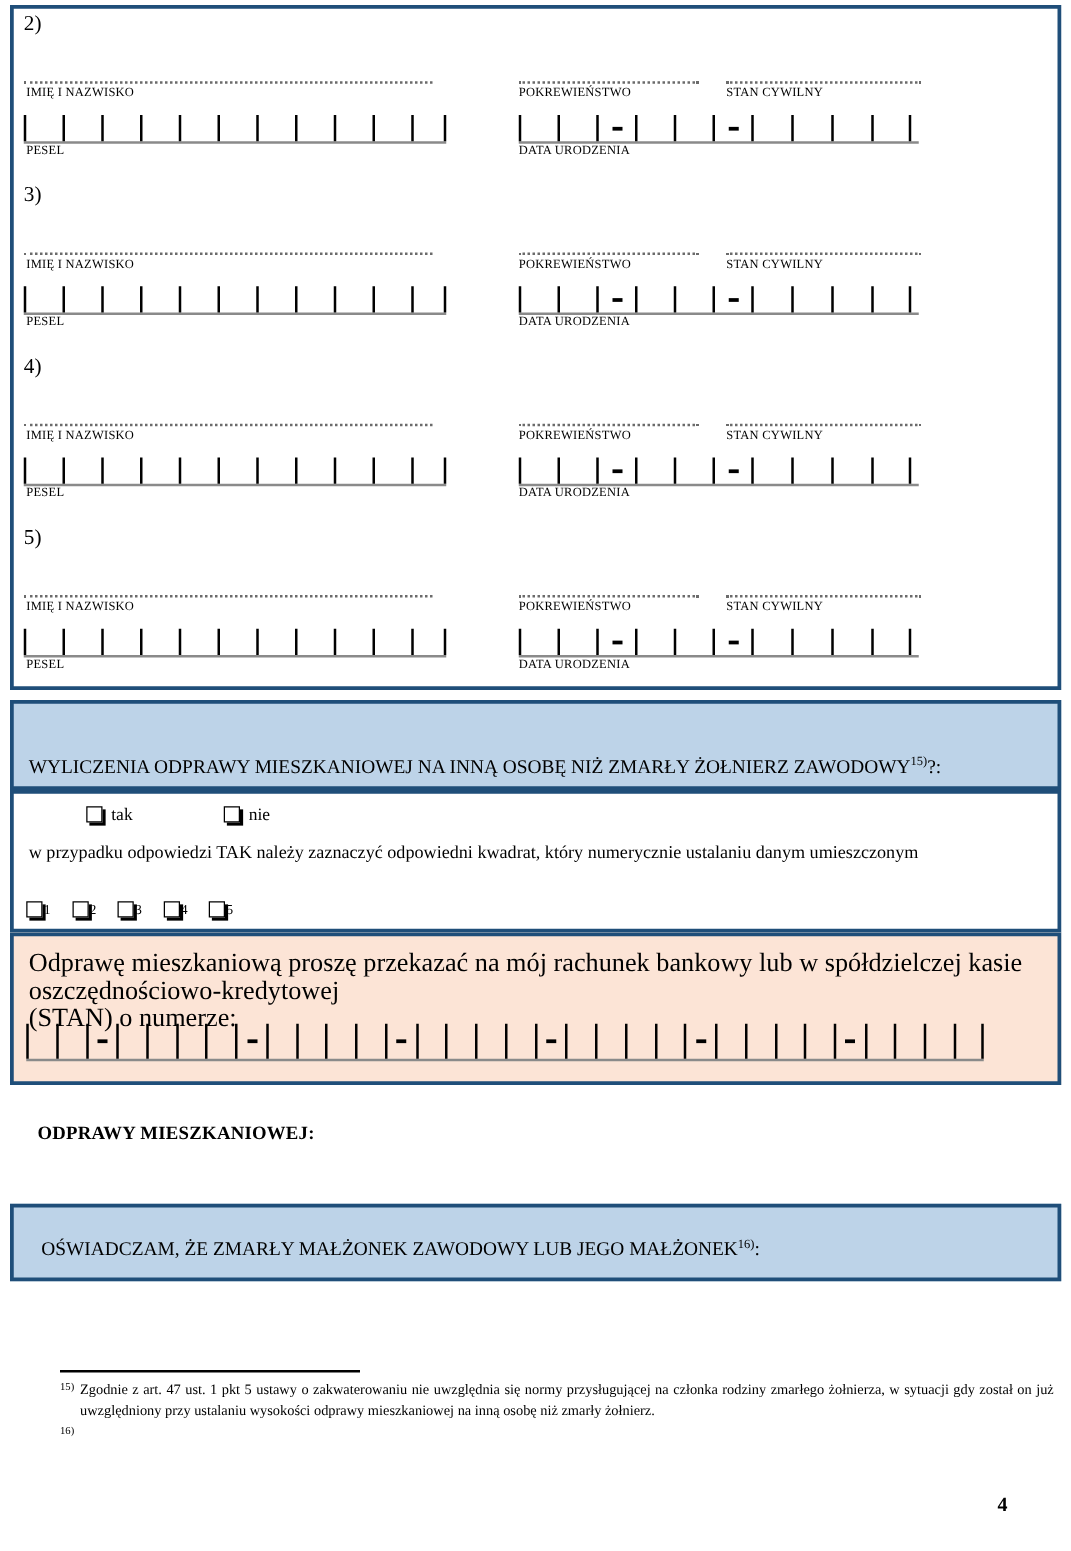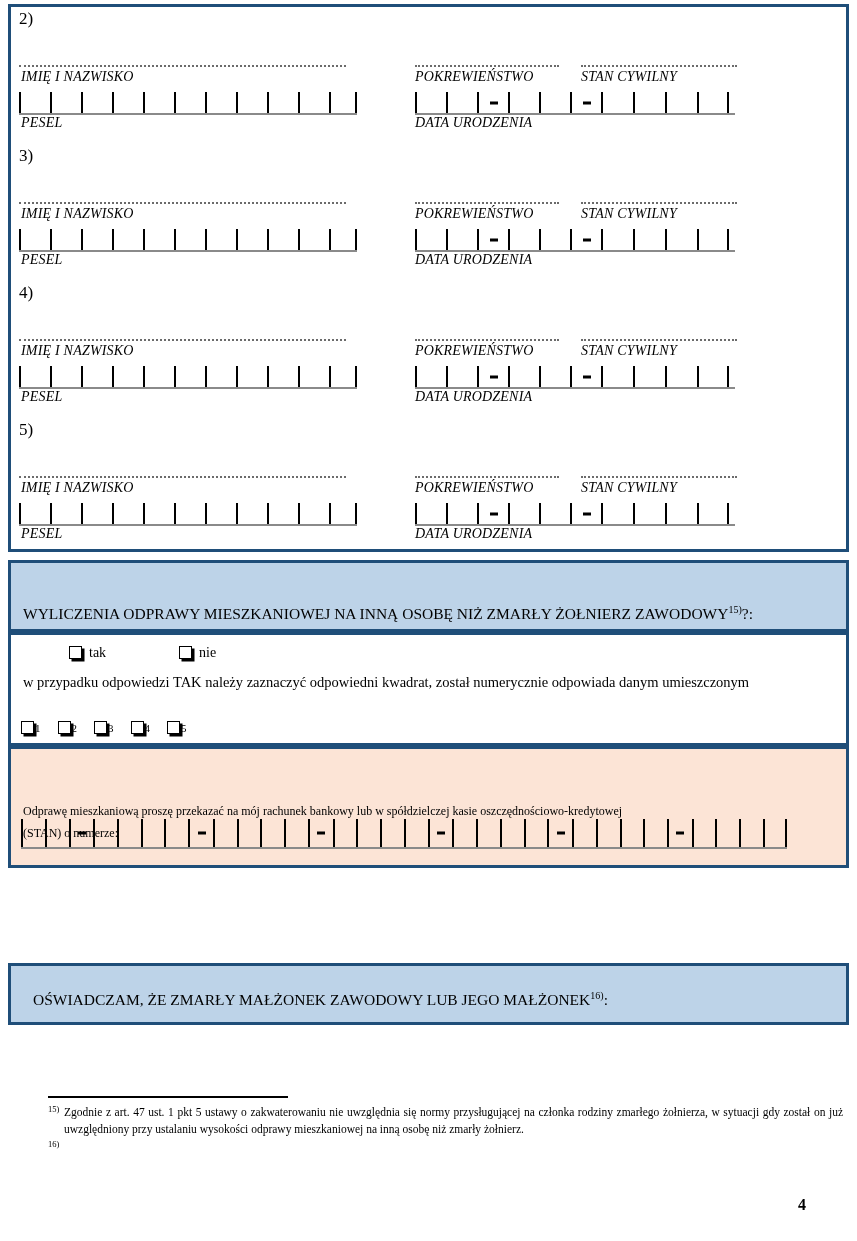--- a/index.html
+++ b/index.html
@@ -44,25 +44,24 @@
   }
 
   
   .dotline {
     position: absolute;
     border-bottom: 2px dotted #6b6b6b;
     height: 0;
   }
   .caption {
     position: absolute;
-    font-size: 14px;
+    font-size: 10px;
     letter-spacing: 0.2px;
     font-family: "Liberation Serif", serif;
     white-space: nowrap;
-    font-style: italic;
   }
 
   
   .comb {
     position: absolute;
     display: flex;
     border-bottom: 2px solid #8a8a8a;
     box-sizing: content-box;
   }
   .comb .cell {
@@ -402,21 +401,21 @@
 <div class="panel panel-white" style="left:8px; top:632px; width:841px; height:114px;">
 
   <div class="opt-row" style="left:58px; top:10px;">
     <span class="chk"></span><span class="opt-label">tak</span>
   </div>
 
   <div class="opt-row" style="left:168px; top:10px;">
     <span class="chk"></span><span class="opt-label">nie</span>
   </div>
 
-  <div class="instr" style="top:35px;">w przypadku odpowiedzi TAK należy zaznaczyć odpowiedni kwadrat, został numerycznie odpowiada danym umieszczonym</div>
+  <div class="instr" style="top:35px;">w przypadku odpowiedzi TAK należy zaznaczyć odpowiedni kwadrat, który numerycznie ustalaniu danym umieszczonym</div>
 
   <div class="num-boxes" style="top:86px;">
     <span class="num-box-item">
       <span class="chk"></span>
         <span class="num">1</span>
     </span>
     <span class="num-box-item">
       <span class="chk"></span>
         <span class="num">2</span>
     </span>
@@ -429,21 +428,21 @@
         <span class="num">4</span>
     </span>
     <span class="num-box-item">
       <span class="chk"></span>
         <span class="num">5</span>
     </span>
   </div>
 </div>
 
 <div class="panel panel-peach" style="left:8px; top:746px; width:841px; height:122px;">
-  <div class="q-text" style="top:10px; font-size:12px; line-height:22px;margin-top:41px;">
+  <div class="q-text" style="top:10px; font-size:21px; line-height:22px;">
     <span>Odprawę mieszkaniową proszę przekazać na mój rachunek bankowy lub w spółdzielczej kasie oszczędnościowo-kredytowej</span><br>
     <span>(STAN) o numerze:</span>
   </div>
 
   <div class="comb" style="left:10px; top:70px; width:766px; height:28px;">
     <div class="cell" style="width:27px;"></div>
     <div class="cell" style="width:27px;"></div>
     <div class="dash" style="width:28px;"></div>
     <div class="cell" style="width:27px;"></div>
     <div class="cell" style="width:27px;"></div>
@@ -471,20 +470,21 @@
     <div class="cell" style="width:27px;"></div>
     <div class="dash" style="width:28px;"></div>
     <div class="cell" style="width:27px;"></div>
     <div class="cell" style="width:27px;"></div>
     <div class="cell" style="width:27px;"></div>
     <div class="cell" style="width:27px;"></div>
   </div>
 </div>
 
 <div class="section-head" style="top:896px;">
+  <span class="l2">ODPRAWY MIESZKANIOWEJ:</span>
 </div>
 
 <div class="panel panel-blue" style="left:8px; top:963px; width:841px; height:62px;">
   <div class="q-text" style="left:22px; top:18px;">
     <span>OŚWIADCZAM, ŻE ZMARŁY MAŁŻONEK ZAWODOWY LUB JEGO MAŁŻONEK</span><sup>16)</sup><span>:</span>
   </div>
 </div>
 
 <div class="fn-rule"></div>
 <div class="footnotes">

